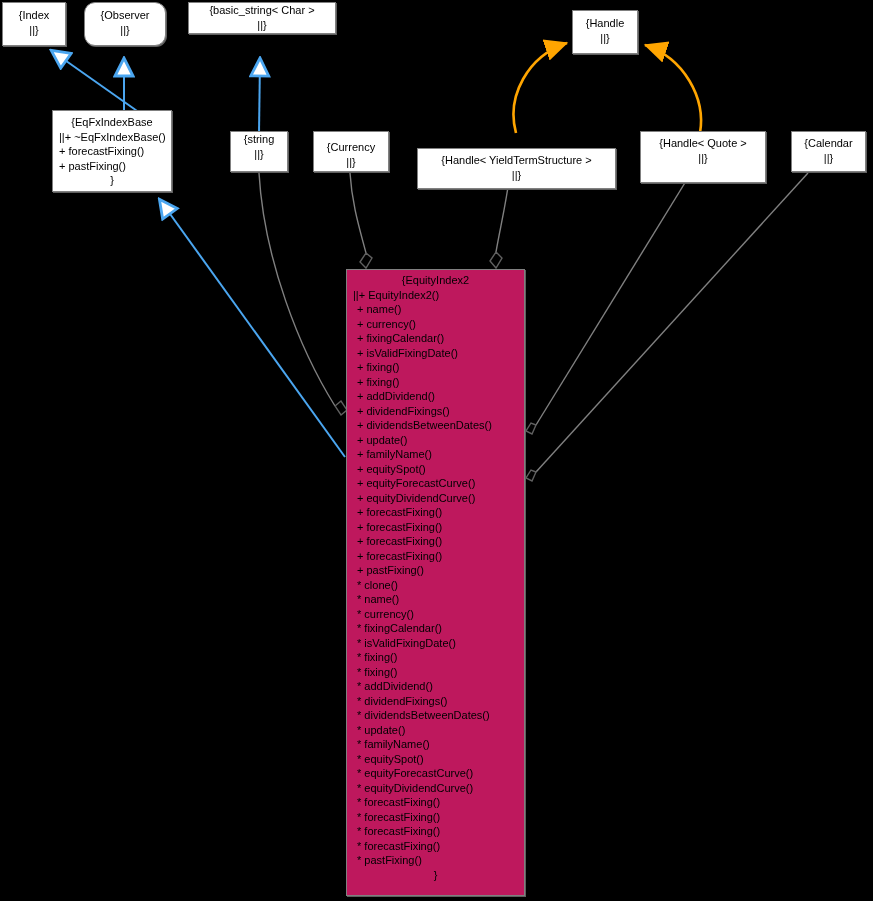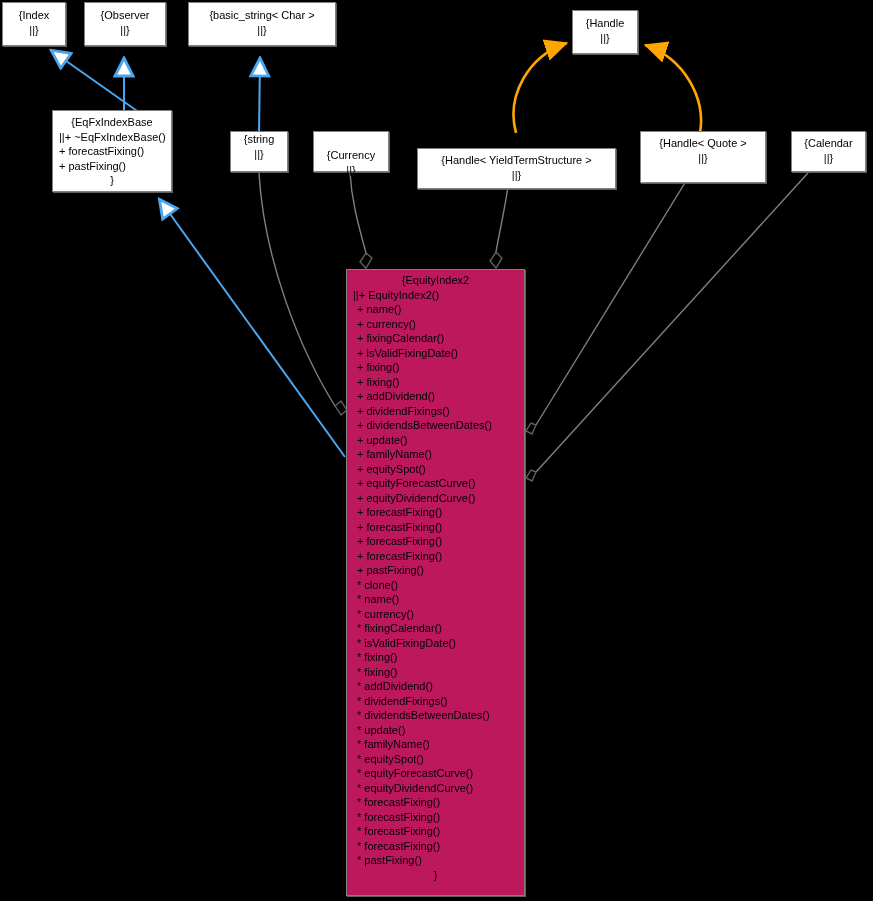--- a/index.html
+++ b/index.html
@@ -97,26 +97,26 @@
       <path d="M808,173 L536,472" fill="none" stroke="#808080" stroke-width="1.4"></path>
       <path d="M536,472 L531,470 L526,478 L532,481 Z" fill="none" stroke="#606060" stroke-width="1.4"></path>
     </g>
   </svg>
 
   <div class="node" style="left:2px;top:2px;width:64px;height:44px;padding-top:5px;">
     <span class="ln">{Index</span>
     <span class="ln">||}</span>
   </div>
 
-  <div class="node" style="left:84px;top:2px;width:82px;height:44px;padding-top:5px;">
+  <div class="node" style="left:84px;top:2px;width:82px;height:44px;padding-top:5px;border-radius:11px;">
     <span class="ln">{Observer</span>
     <span class="ln">||}</span>
   </div>
 
-  <div class="node" style="left:188px;top:2px;width:148px;height:44px;padding-top:5px;">
+  <div class="node" style="left:188px;top:2px;width:148px;height:32px;">
     <span class="ln">{basic_string&lt; Char &gt;</span>
     <span class="ln">||}</span>
   </div>
 
   <div class="node" style="left:572px;top:2px;width:66px;height:44px;padding-top:5px;margin-top:8px;">
     <span class="ln">{Handle</span>
     <span class="ln">||}</span>
   </div>
 
   <div class="node" style="left:52px;top:110px;width:120px;height:82px;padding-top:4px;text-align:left;">
@@ -125,21 +125,21 @@
     <span class="ln" style="padding-left:6px;">+ forecastFixing()</span>
     <span class="ln" style="padding-left:6px;">+ pastFixing()</span>
     <span class="ln" style="text-align:center;">}</span>
   </div>
 
   <div class="node" style="left:230px;top:131px;width:58px;height:41px;">
     <span class="ln">{string</span>
     <span class="ln">||}</span>
   </div>
 
-  <div class="node" style="left:313px;top:131px;width:76px;height:41px;padding-top:16px;">
+  <div class="node" style="left:313px;top:131px;width:76px;height:41px;padding-top:8px;">
     <span class="ln">{Currency</span>
     <span class="ln">||}</span>
   </div>
 
   <div class="node" style="left:417px;top:148px;width:199px;height:41px;padding-top:4px;">
     <span class="ln">{Handle&lt; YieldTermStructure &gt;</span>
     <span class="ln">||}</span>
   </div>
 
   <div class="node" style="left:640px;top:131px;width:126px;height:52px;padding-top:4px;">

